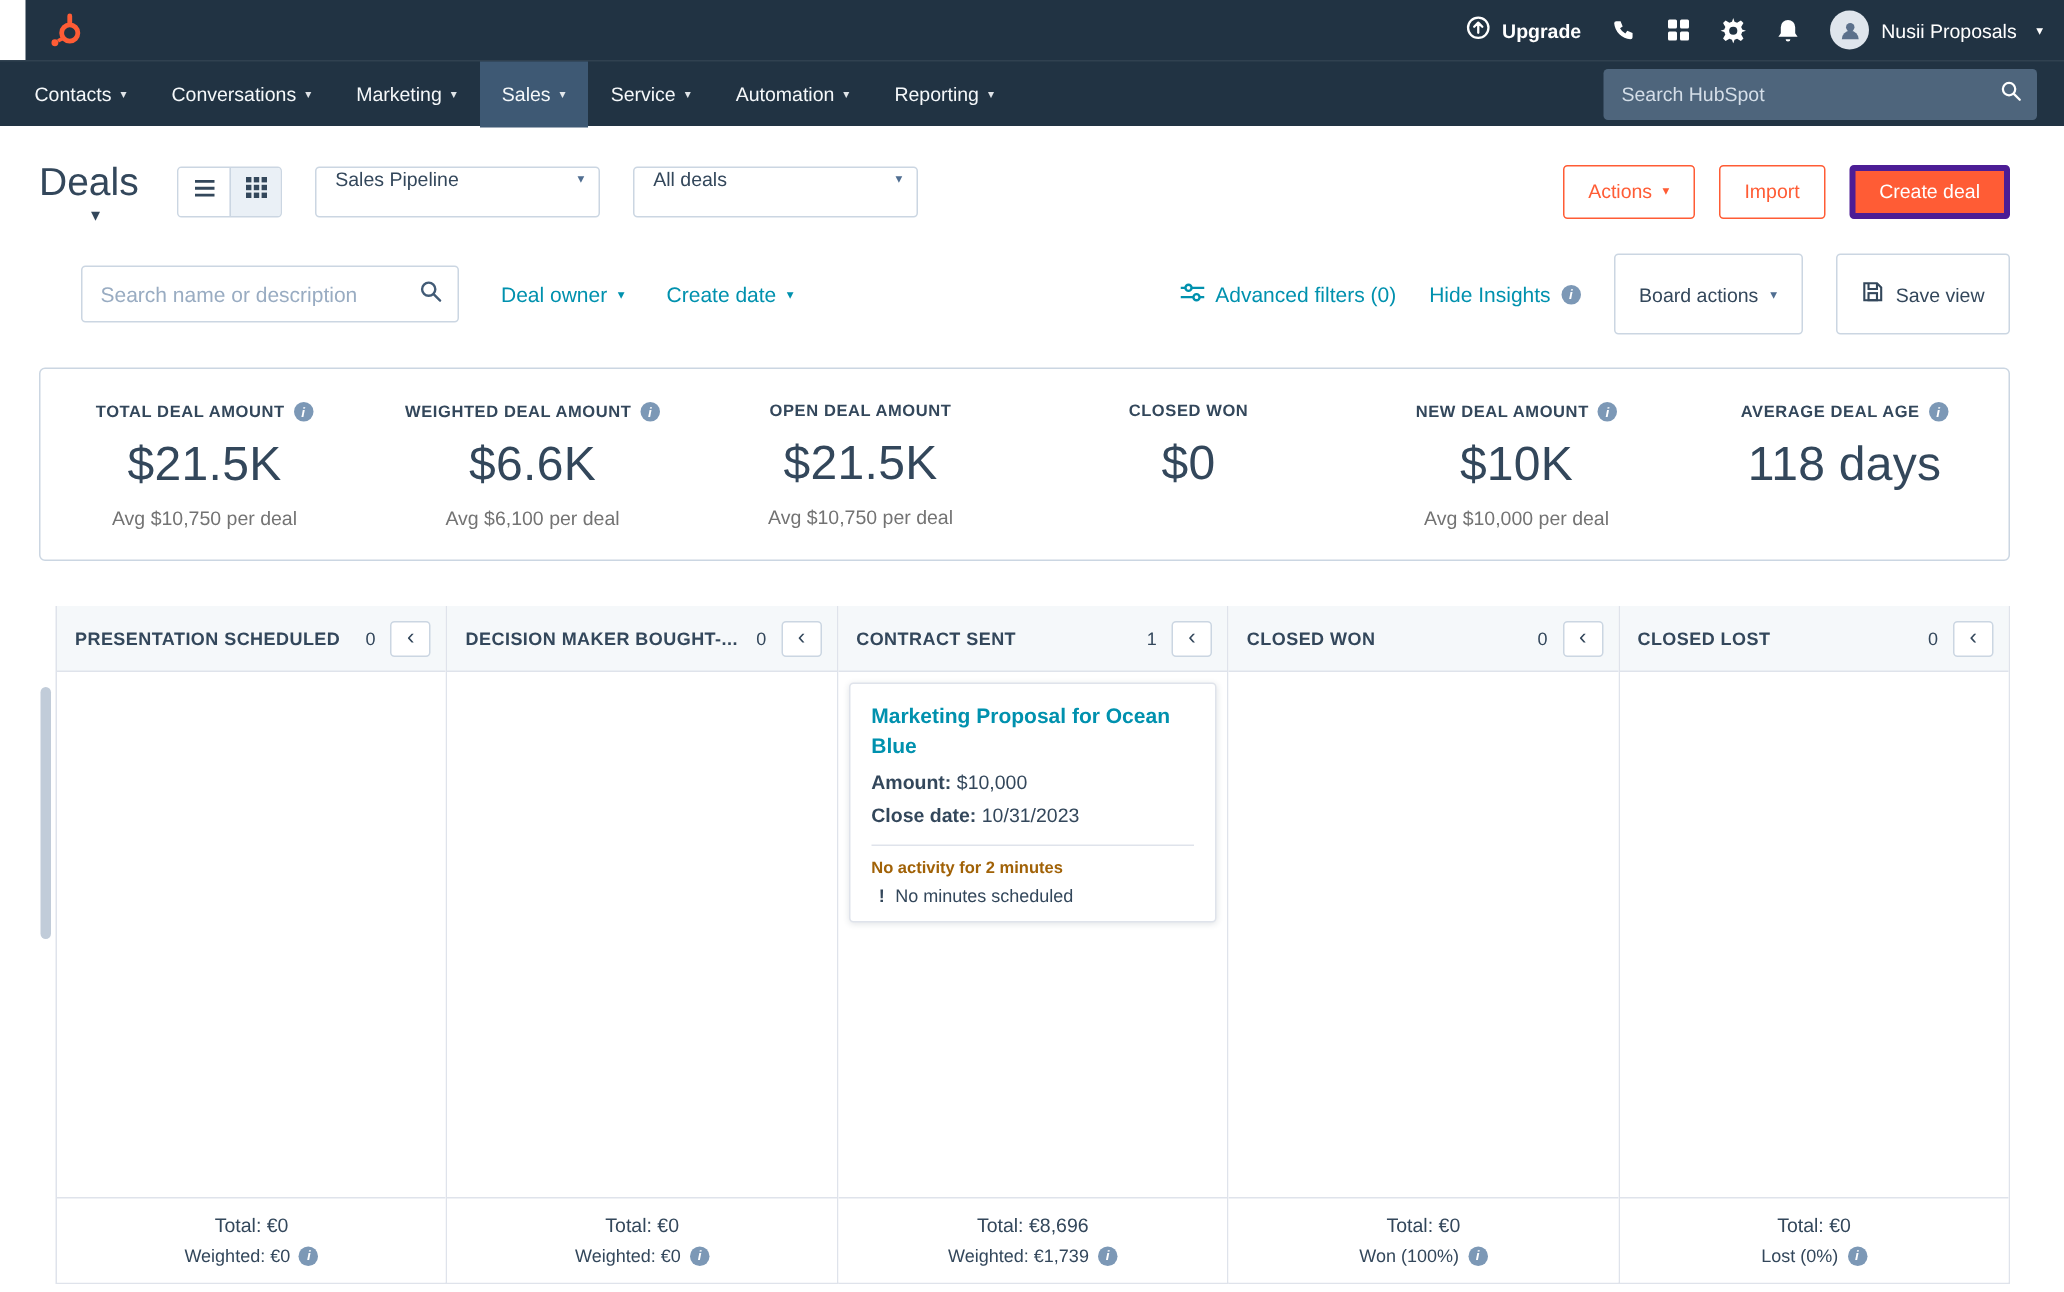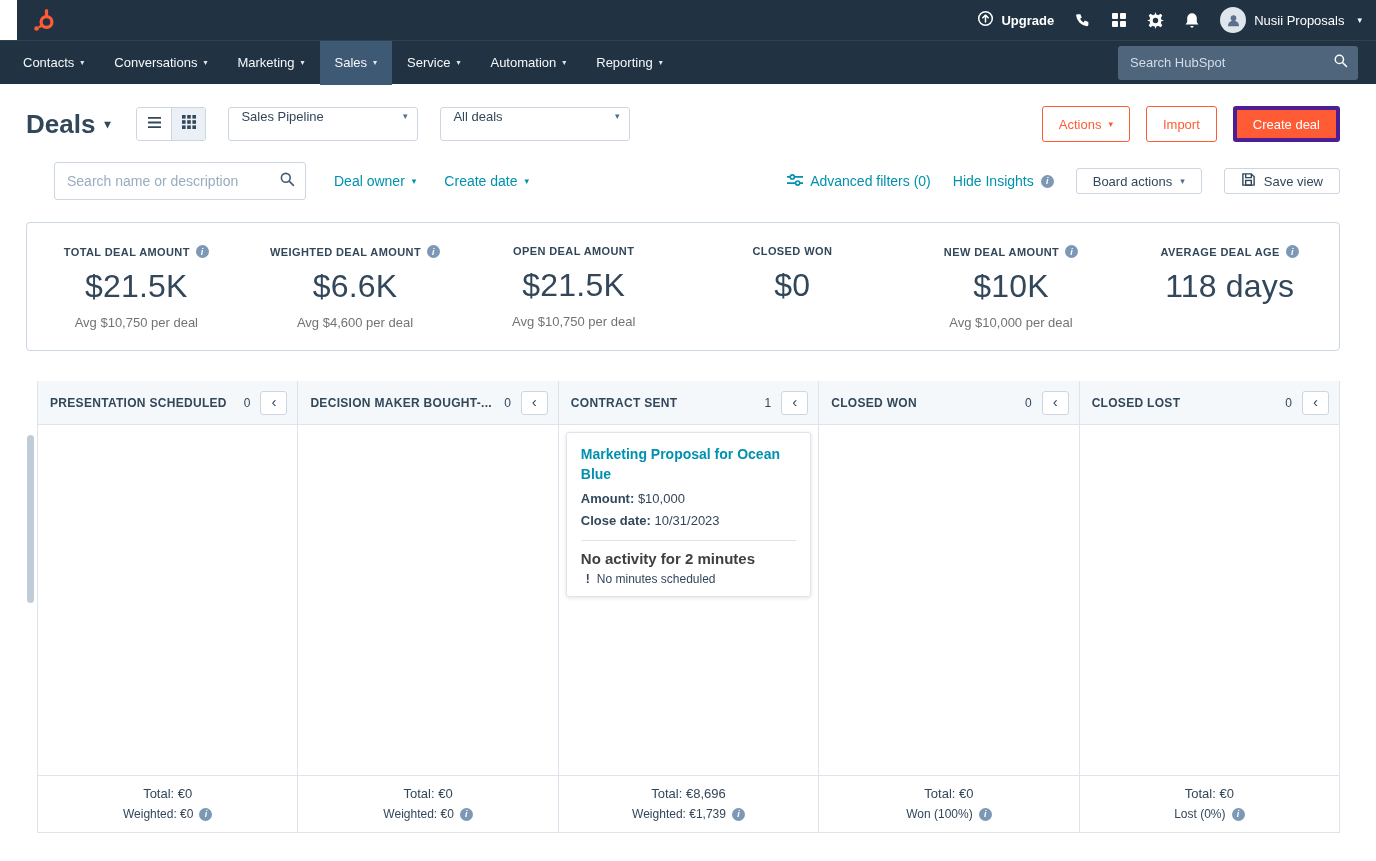--- a/index.html
+++ b/index.html
@@ -15,26 +15,26 @@
   .upgrade { display: flex; align-items: center; gap: 7px; color: #fff; font-size: 13px; font-weight: 600; cursor: pointer; }
   .icon-btn { display: flex; align-items: center; cursor: pointer; }
   .account { display: flex; align-items: center; gap: 8px; color: #fff; font-size: 13px; cursor: pointer; }
   .avatar { width: 26px; height: 26px; border-radius: 50%; background: #dfe5ec; display: flex; align-items: center; justify-content: center; overflow: hidden; }
   .caret { font-size: 9px; line-height: 1; margin-left: 5px; }
   
   .navrow { height: 44px; background: #213343; border-top: 1px solid rgba(255,255,255,.07); display: flex; align-items: center; padding: 0 8px; }
   .nav-item { display: flex; align-items: center; height: 44px; padding: 0 15px; color: #f5f8fa; font-size: 13px; cursor: pointer; white-space: nowrap; }
   .nav-item.active { background: #3e5974; }
   .nav-item .caret { font-size: 8px; margin-left: 6px; opacity: .9; }
-  .nav-search { margin-left: auto; width: 240px; height: 34px; background: #4e657c; border-radius: 3px; display: flex; align-items: center; padding: 0 10px 0 12px; margin-right: 10px; }
+  .nav-search { margin-left: auto; width: 289px; height: 34px; background: #4e657c; border-radius: 3px; display: flex; align-items: center; padding: 0 10px 0 12px; margin-right: 10px; }
   .nav-search input { flex: 1; background: transparent; border: none; outline: none; color: #fff; font-size: 13px; font-family: inherit; }
   .nav-search input::placeholder { color: #d4dee8; }
   
   .deals-row { display: flex; align-items: center; padding: 22px 36px 0 26px; }
-  .deals-title { display: flex; align-items: center; font-size: 26px; font-weight: 700; color: #33475b; cursor: pointer; }
+  .deals-title { display: flex; align-items: center; font-size: 26px; font-weight: 400; color: #33475b; cursor: pointer; flex-direction: column; }
   .deals-title .caret { font-size: 12px; margin-left: 9px; }
   .view-toggle { display: flex; margin-left: 26px; border: 1px solid #cbd6e2; border-radius: 3px; overflow: hidden; }
   .vt-btn { width: 34px; height: 32px; display: flex; align-items: center; justify-content: center; background: #fff; cursor: pointer; }
   .vt-btn + .vt-btn { border-left: 1px solid #cbd6e2; }
   .vt-btn.selected { background: #eaf0f6; }
   .hs-select { width: 190px; height: 34px; border: 1px solid #cbd6e2; border-radius: 3px; background: #fff; display: flex; align-items: center; justify-content: space-between; padding: 0 10px 16px 12px; font-size: 13px; color: #33475b; margin-left: 22px; cursor: pointer; }
   .hs-select .caret { font-size: 9px; color: #506e91; }
   .header-actions { margin-left: auto; display: flex; gap: 16px; text-align: center; }
   .btn { height: 36px; border-radius: 3px; font-size: 13px; font-weight: 500; display: flex; align-items: center; padding: 0 16px; cursor: pointer; white-space: nowrap; }
   .btn-outline { border: 1px solid #ff5c35; color: #ff5c35; background: #fff; }
@@ -42,21 +42,21 @@
   .btn-solid { border: 4px solid #4c1d95; background: #ff5c35; color: #fff; }
   
   .filter-row { display: flex; align-items: center; padding: 20px 36px 0 26px; margin-left: 28px; }
   .search-box { width: 252px; height: 38px; border: 1px solid #cbd6e2; border-radius: 3px; display: flex; align-items: center; padding: 0 10px 0 12px; background: #fff; }
   .search-box input { flex: 1; border: none; outline: none; font-size: 14px; color: #33475b; font-family: inherit; }
   .search-box input::placeholder { color: #99acc2; }
   .link-drop { display: flex; align-items: center; color: #0091ae; font-size: 14px; font-weight: 500; margin-left: 28px; cursor: pointer; }
   .link-drop .caret { font-size: 9px; margin-left: 7px; }
   .filter-right { margin-left: auto; display: flex; align-items: center; gap: 22px; }
   .text-link { display: flex; align-items: center; gap: 7px; color: #0091ae; font-size: 14px; font-weight: 500; cursor: pointer; white-space: nowrap; }
-  .btn-secondary { border: 1px solid #cbd6e2; background: #fff; color: #33475b; height: 26px; font-weight: 500; }
+  .btn-secondary { border: 1px solid #cbd6e2; background: #fff; color: #33475b; height: 54px; font-weight: 500; }
   .btn-secondary .caret { font-size: 9px; margin-left: 8px; color: #506e91; }
   .btn-secondary svg { margin-right: 8px; }
   
   .insights { margin: 22px 36px 0 26px; border: 1px solid #cbd6e2; border-radius: 4px; display: flex; padding: 22px 0 20px; background: #fff; }
   .metric { flex: 1; display: flex; flex-direction: column; align-items: center; gap: 10px; }
   .metric-label { display: flex; align-items: center; gap: 6px; font-size: 11px; font-weight: 700; color: #33475b; letter-spacing: .4px; }
   .metric-value { font-size: 32px; color: #33475b; letter-spacing: .2px; }
   .metric-sub { font-size: 13px; color: #737373; min-height: 15px; }
   .info-badge { width: 13px; height: 13px; border-radius: 50%; background: #7c98b6; color: #fff; font-size: 9px; font-weight: 700; font-style: italic; display: inline-flex; align-items: center; justify-content: center; flex: none; }
   
@@ -72,21 +72,21 @@
   .col-body { flex: 1; padding: 7px; background: #fff; }
   .col-footer { border-top: 1px solid #dfe3eb; padding: 10px 0 11px; display: flex; flex-direction: column; align-items: center; gap: 6px; background: #fff; }
   .col-total { font-size: 13px; color: #33475b; }
   .col-footnote { display: flex; align-items: center; gap: 6px; font-size: 12px; color: #33475b; }
   
   .deal-card { border: 1px solid #dfe3eb; border-radius: 3px; background: #fff; box-shadow: 0 1px 4px rgba(45,62,80,.14); padding: 12px 14px 10px; cursor: pointer; }
   .deal-title { color: #0091ae; font-size: 14px; font-weight: 600; line-height: 1.4; }
   .deal-row { font-size: 13px; color: #33475b; margin-top: 7px; }
   .deal-row .lbl { font-weight: 700; }
   .deal-divider { border-top: 1px solid #dfe3eb; margin: 12px 0 9px; }
-  .deal-activity { font-size: 15px; font-weight: 700; color: #404040; }
+  .deal-activity { font-size: 11px; font-weight: 700; color: #a16207; }
   .deal-warning { display: flex; align-items: center; gap: 7px; font-size: 12px; color: #33475b; margin-top: 5px; padding-left: 5px; }
   .warn-mark { font-weight: 700; }
 </style>
 </head>
 <body>
 
 <div class="topstrip">
   <div class="logo">
     <svg width="26" height="26" viewBox="0 0 26 26">
       <g fill="none" stroke="#ff5c35" stroke-width="3.2" stroke-linecap="round">
@@ -294,21 +294,21 @@
       </div>
     <div class="metric-value">$21.5K</div>
     <div class="metric-sub">Avg $10,750 per deal</div>
   </div>
   <div class="metric">
     <div class="metric-label">
         <span>WEIGHTED DEAL AMOUNT</span>
         <span class="info-badge">i</span>
       </div>
     <div class="metric-value">$6.6K</div>
-    <div class="metric-sub">Avg $4,600 per deal</div>
+    <div class="metric-sub">Avg $6,100 per deal</div>
   </div>
   <div class="metric">
     <div class="metric-label">
         <span>OPEN DEAL AMOUNT</span>
       </div>
     <div class="metric-value">$21.5K</div>
     <div class="metric-sub">Avg $10,750 per deal</div>
   </div>
   <div class="metric">
     <div class="metric-label">

